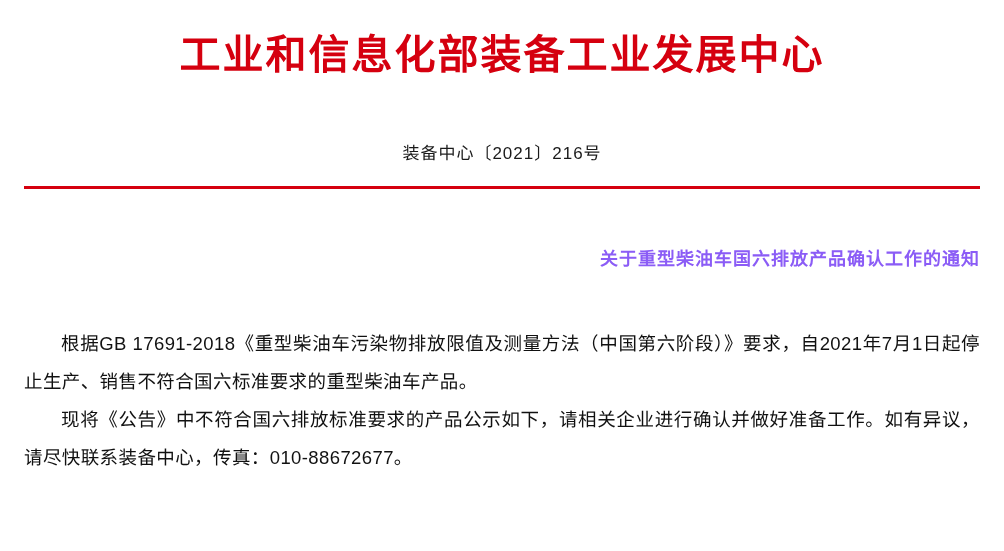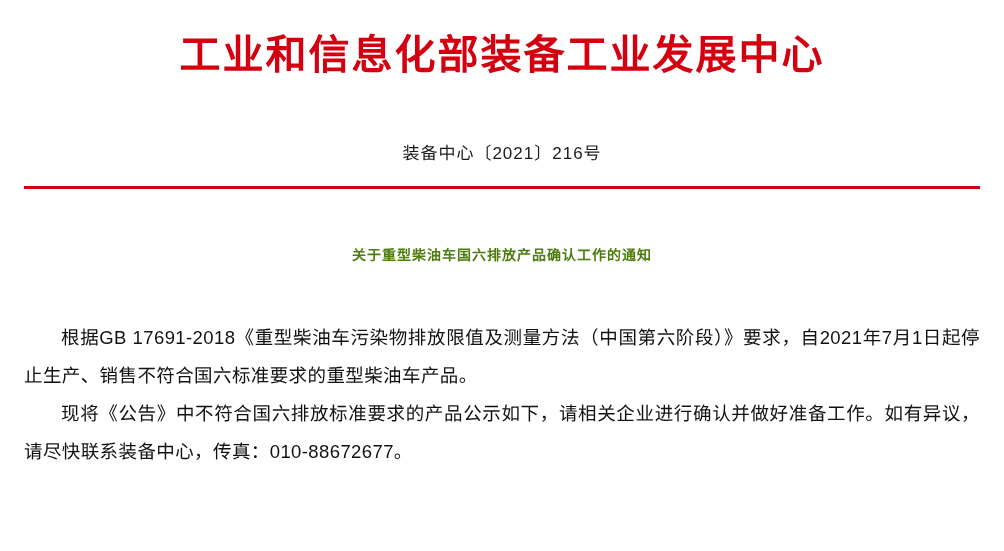--- a/index.html
+++ b/index.html
@@ -42,24 +42,24 @@
     margin-top: 58px;
     letter-spacing: 1px;
   }
   .red-rule {
     margin-top: 22px;
     height: 3px;
     background: #d5000f;
     width: 100%;
   }
   .doc-title {
-    text-align: center;
-    font-size: 14px;
+    text-align: right;
+    font-size: 18px;
     font-weight: bold;
-    color: #4d7c0f;
+    color: #8b5cf6;
     margin-top: 55px;
     letter-spacing: 1px;
   }
   .body-text {
     margin-top: 55px;
     font-size: 18.5px;
     line-height: 38px;
     color: #111111;
     letter-spacing: 0.4px;
   }

